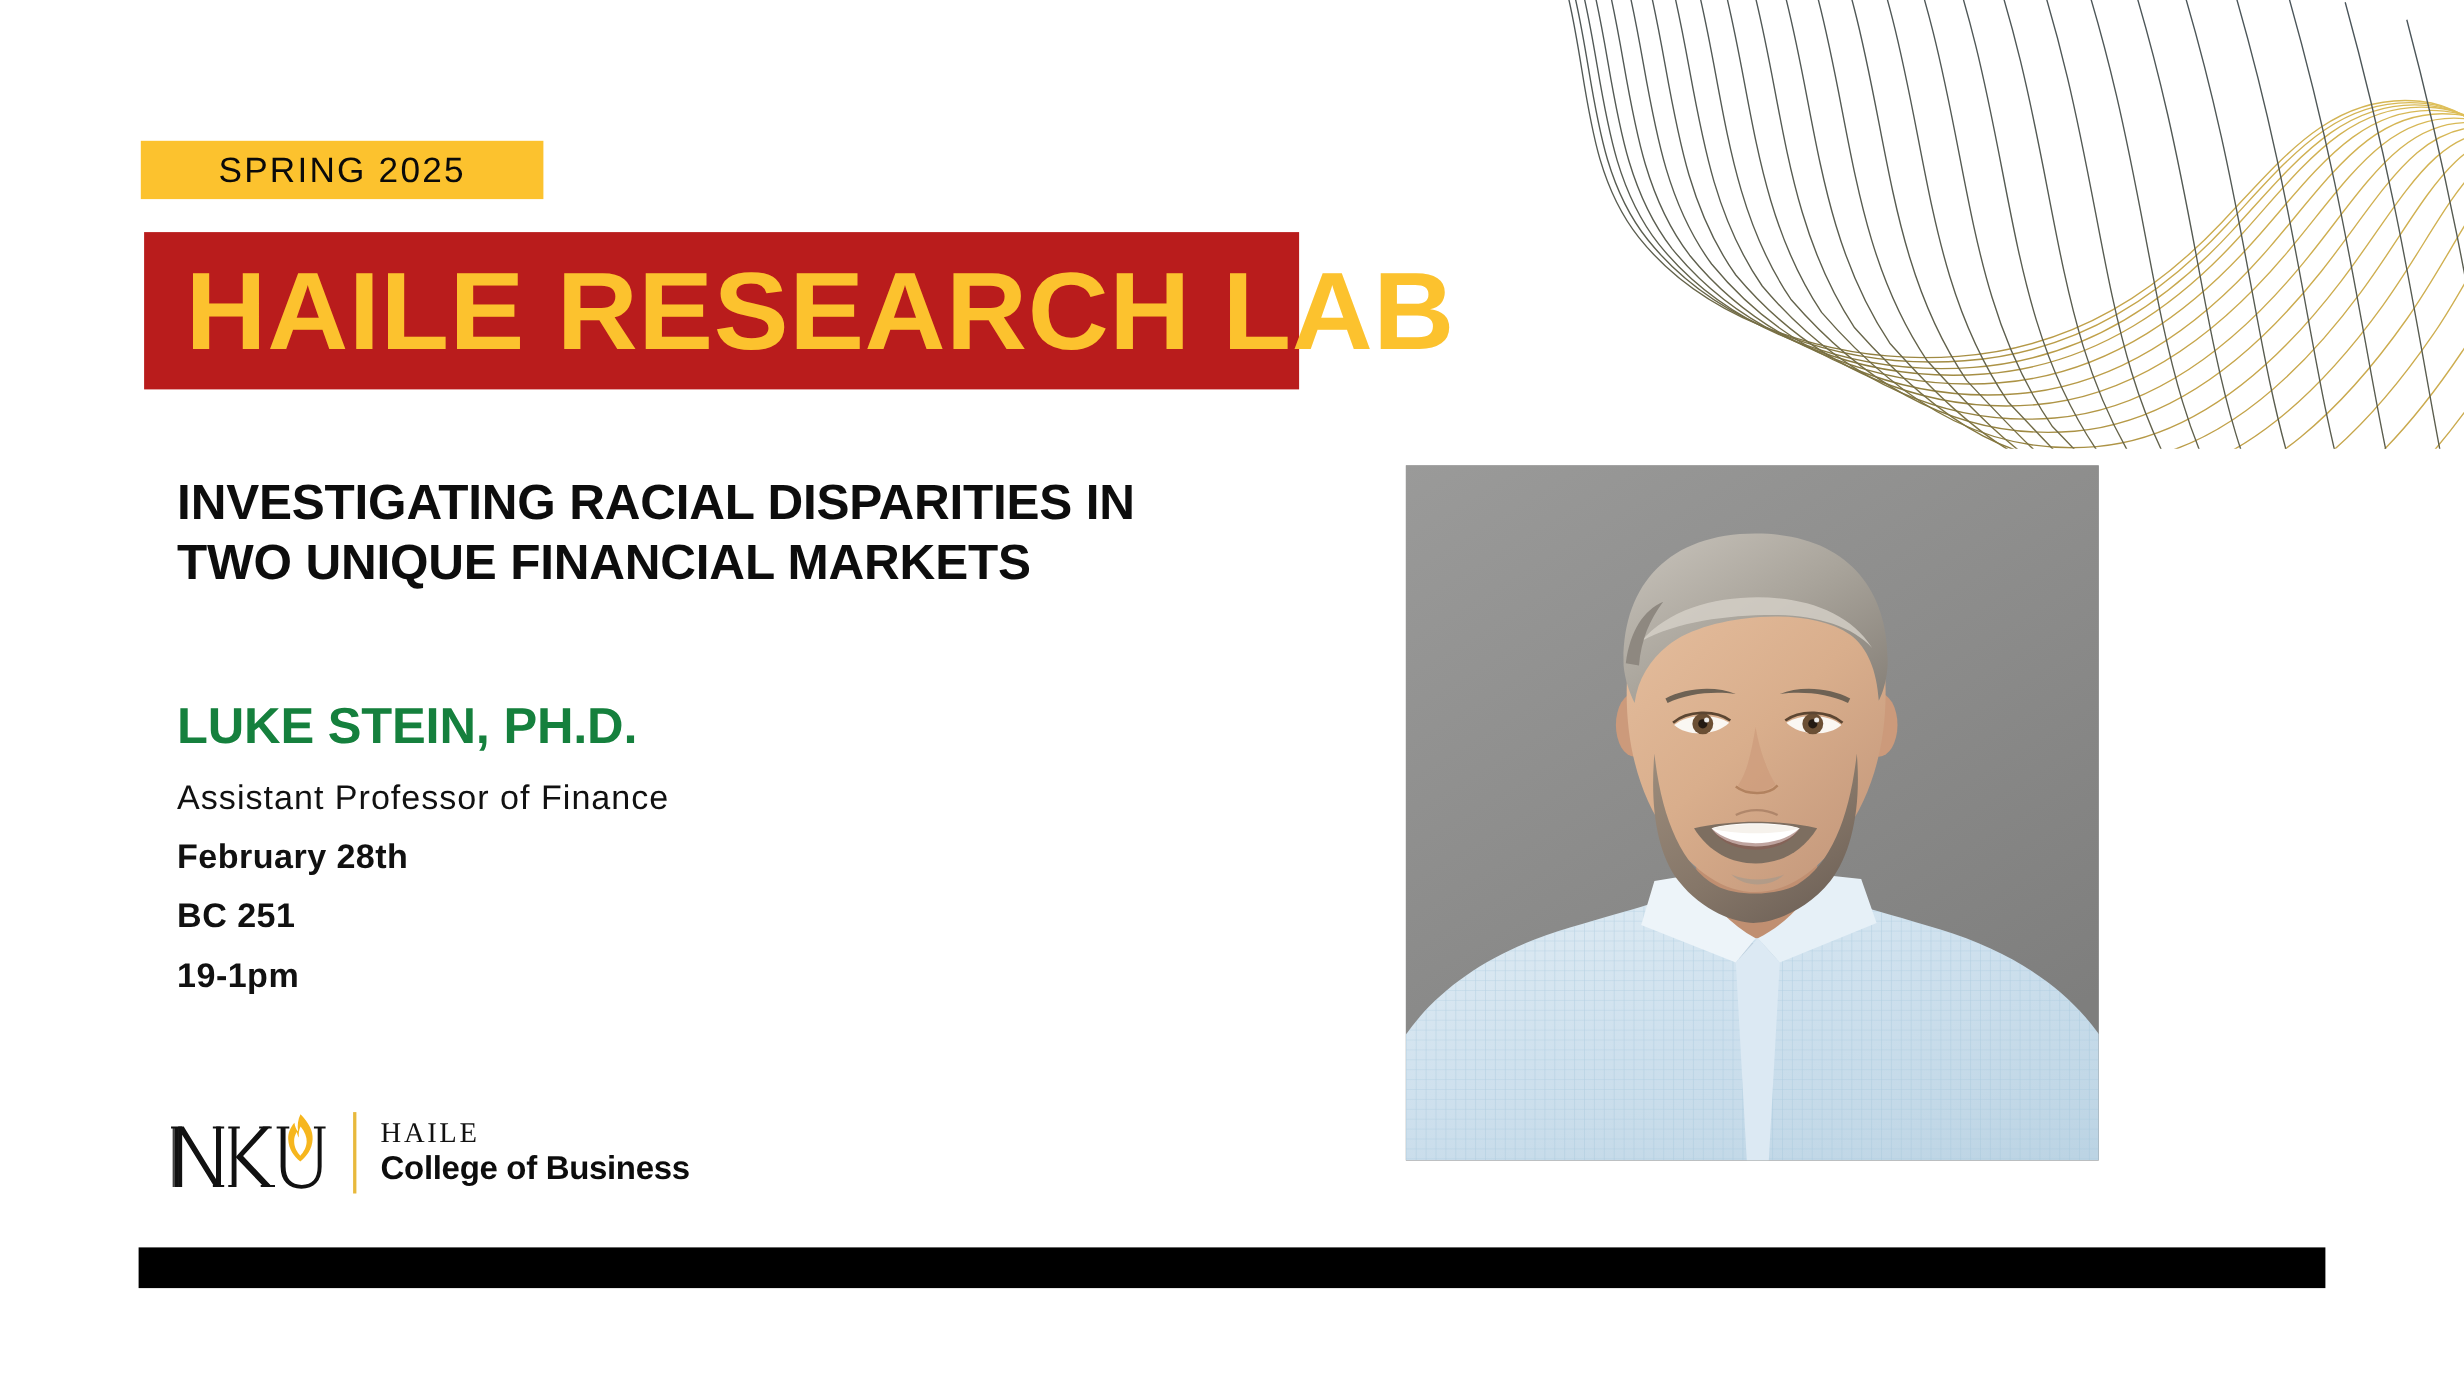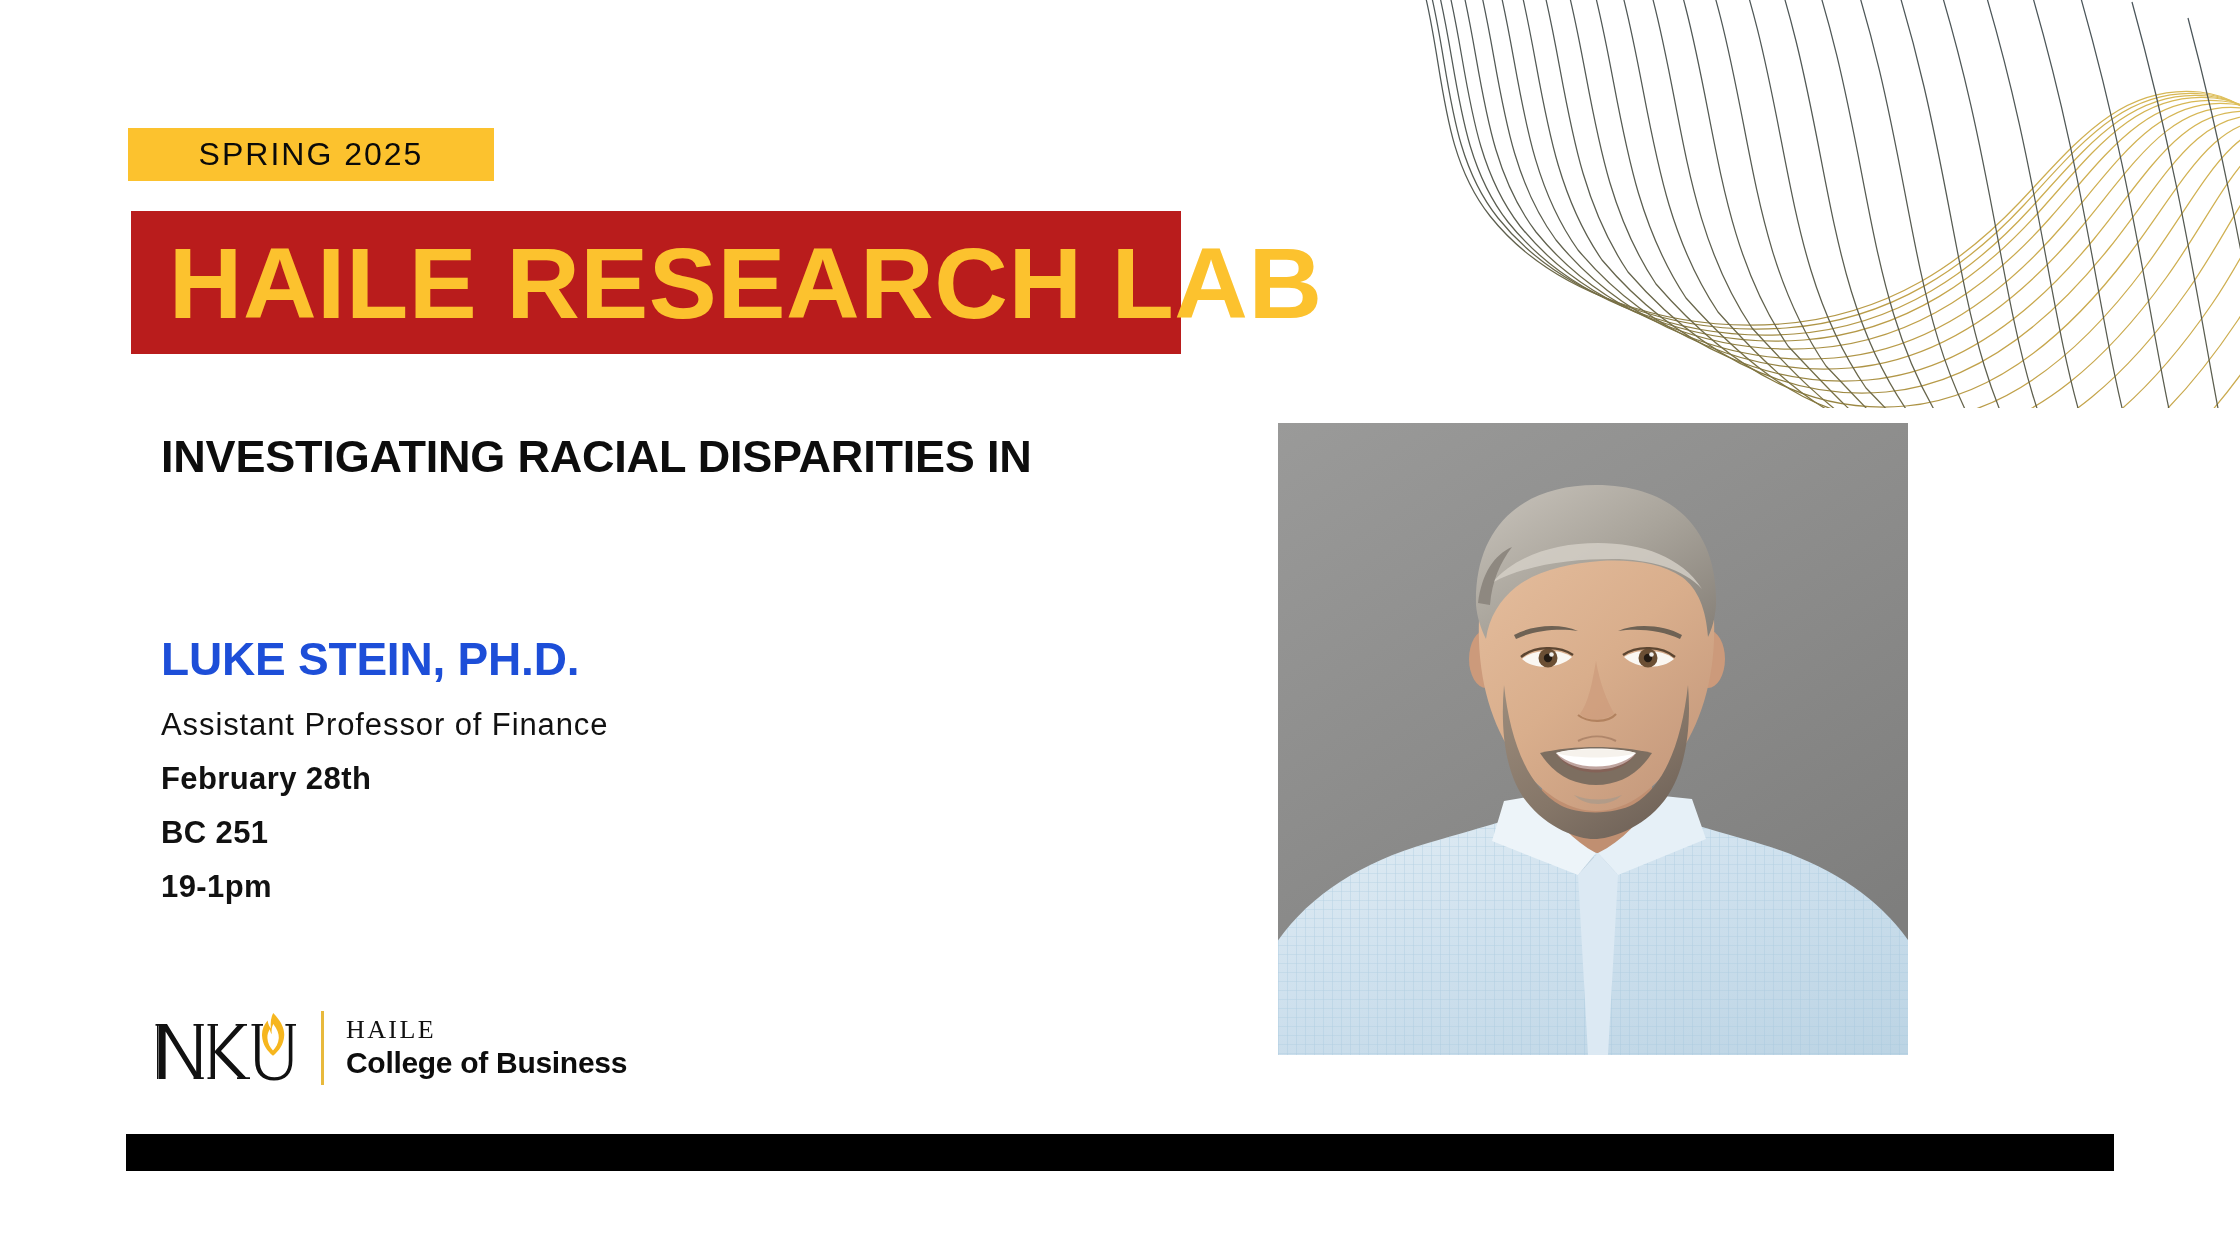--- a/index.html
+++ b/index.html
@@ -93,21 +93,21 @@
     position: absolute;
     left: 161px;
     top: 632px;
     width: 760px;
   }
   #speaker-name {
     font-family: "Liberation Sans Narrow", "Liberation Sans", sans-serif;
     font-size: 46px;
     line-height: 54px;
     font-weight: 700;
-    color: #1d4ed8;
+    color: #15803d;
     letter-spacing: -0.2px;
     margin-bottom: 12px;
     white-space: nowrap;
   }
   .speaker-line {
     font-family: Liberation Sans, sans-serif;
     font-size: 31px;
     line-height: 54px;
     font-weight: 400;
     color: #111111;
@@ -229,20 +229,21 @@
 <div id="season-badge">
   <span class="badge-text">SPRING 2025</span>
 </div>
 
 <div id="title-banner">
   <span class="banner-text">HAILE RESEARCH LAB</span>
 </div>
 
 <div id="talk-title">
   <div class="title-line">INVESTIGATING RACIAL DISPARITIES IN</div>
+  <div class="title-line">TWO UNIQUE FINANCIAL MARKETS</div>
 </div>
 
 <div id="speaker-block">
   <div id="speaker-name">LUKE STEIN, PH.D.</div>
   <div class="speaker-line">Assistant Professor of Finance</div>
   <div class="speaker-line bold">February 28th</div>
   <div class="speaker-line bold">BC 251</div>
   <div class="speaker-line bold">19-1pm</div>
 </div>
 

